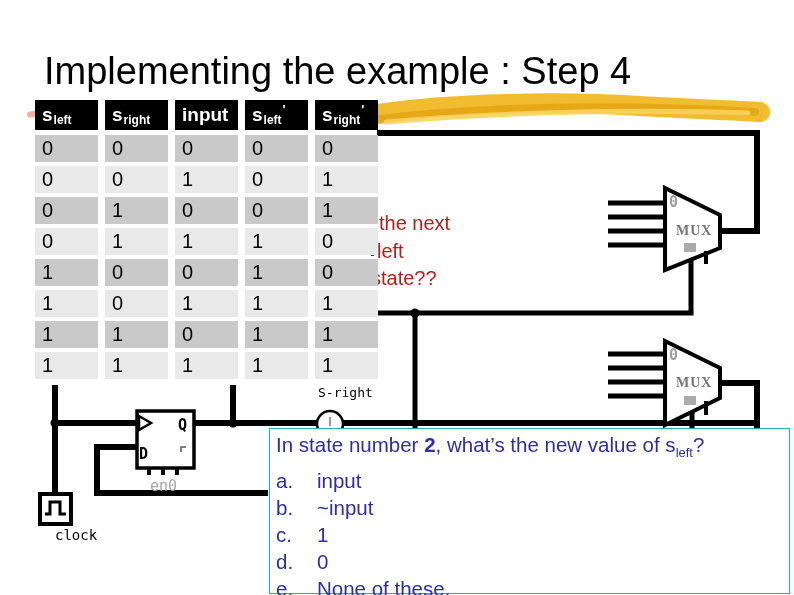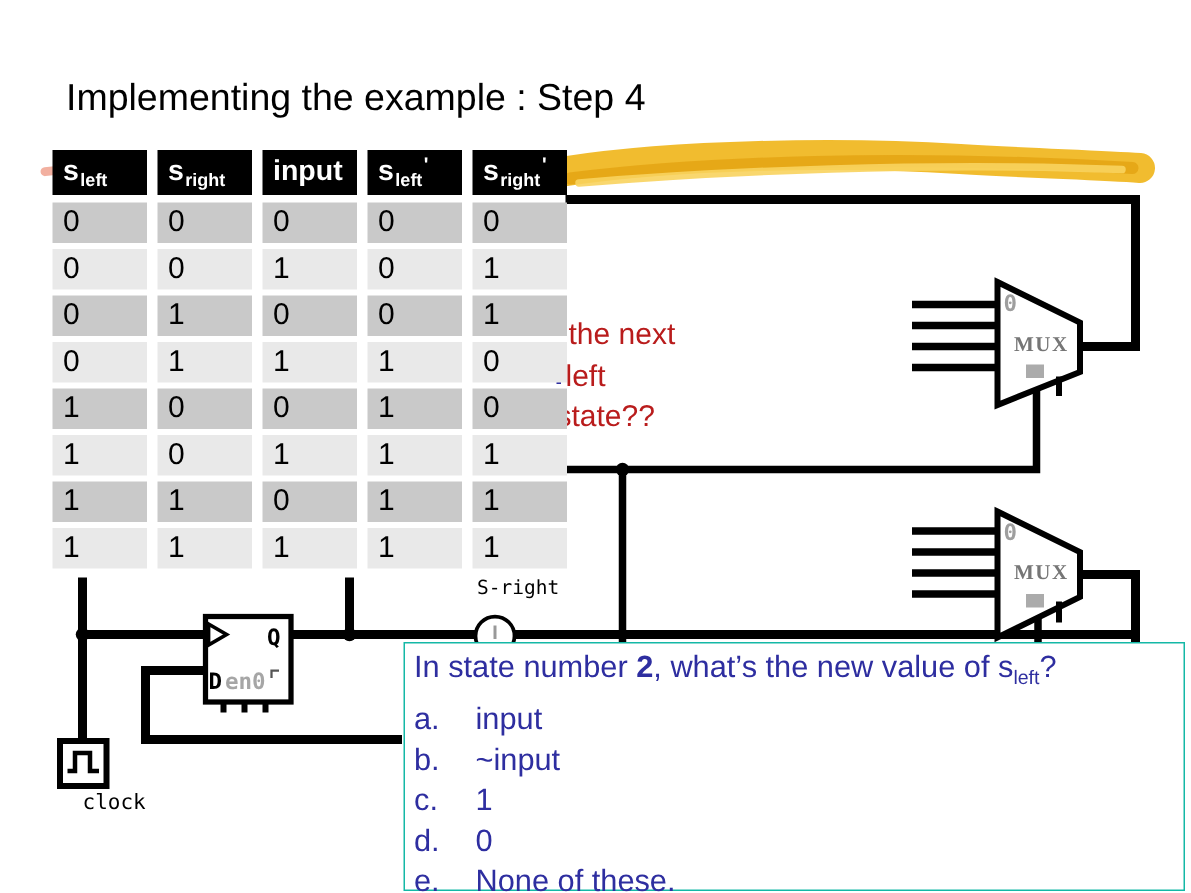--- a/index.html
+++ b/index.html
@@ -1,19 +1,19 @@
 <!DOCTYPE html>
 <html><head>
 <meta charset="utf-8">
 <style>
   html,body{margin:0;padding:0;background:#fff;}
   .slide{position:relative;width:794px;height:595px;background:#ffffff;overflow:hidden;
          font-family:"Liberation Sans", sans-serif;}
   
-  .title{position:absolute;left:44px;top:52px;font-size:25px;line-height:1.05;color:#000;
+  .title{position:absolute;left:44px;top:52px;font-size:38px;line-height:1.05;color:#000;
          white-space:nowrap;z-index:3;}
   
   .hl-svg{position:absolute;left:0;top:0;z-index:1;}
   .circuit-svg{position:absolute;left:0;top:0;z-index:2;}
   
   .ttable{position:absolute;left:35px;top:100px;z-index:3;}
   .thead{display:flex;}
   .hcell{width:63px;height:30px;margin-right:7px;background:#000;color:#fff;
          font-weight:bold;font-size:19px;padding-left:7px;box-sizing:border-box;
          display:flex;align-items:center;}
@@ -28,21 +28,21 @@
   
   .frag{position:absolute;color:#b91c1c;font-size:20px;z-index:1;white-space:nowrap;}
   .frag-tick{position:absolute;left:371px;top:247px;width:3px;height:9px;background:#2e2ea0;z-index:1;}
   .stray{position:absolute;left:27px;top:111px;width:14px;height:6px;background:#f2b0a0;
          border-radius:3px;transform:rotate(-6deg);z-index:1;}
   
   .clabel{position:absolute;z-index:4;font-family:"DejaVu Sans Mono", monospace;white-space:nowrap;}
   .lbl-mux{font-size:14px;font-weight:bold;color:#767676;letter-spacing:1px;font-family:Liberation Serif, serif;}
   .lbl-zero{font-size:15px;color:#9e9e9e;font-weight:bold;}
   .lbl-q,.lbl-d{font-size:15px;font-weight:bold;color:#000;}
-  .lbl-en{font-size:15px;font-weight:bold;color:#a6a6a6;}
+  .lbl-en{font-size:15px;font-weight:normal;color:#a6a6a6;margin-top:32px;}
   .lbl-clock{font-size:14px;color:#000;}
   .lbl-sright{font-size:13px;color:#000;}
   
   .qbox{position:absolute;left:269px;top:428px;width:521px;height:166px;box-sizing:border-box;
         background:#fff;border:1px solid #14b8a6;z-index:5;padding:3px 8px 0 6px;}
   .qline{color:#2e2ea0;font-size:20.5px;line-height:26px;white-space:nowrap;}
   .qline b{font-weight:bold;}
   .qline sub{font-size:13px;}
   .opts{margin-top:1px;}
   .opt{display:flex;color:#2e2ea0;font-size:20.5px;line-height:27px;}

